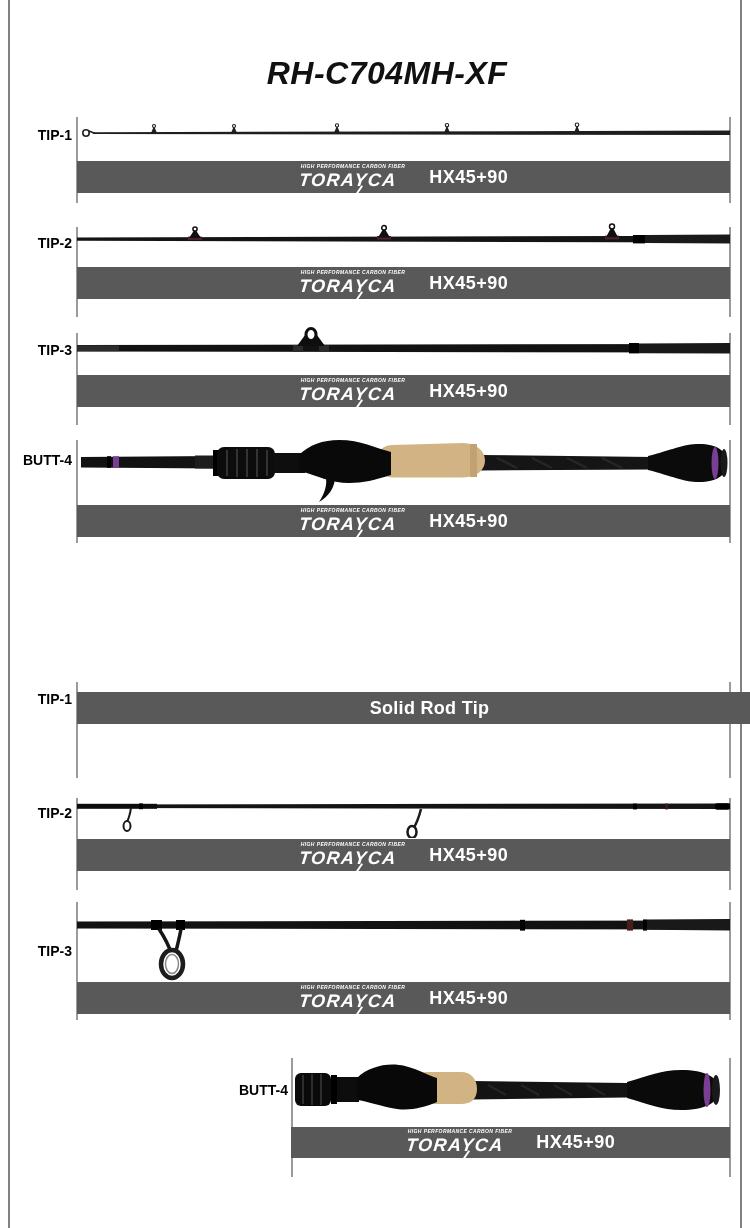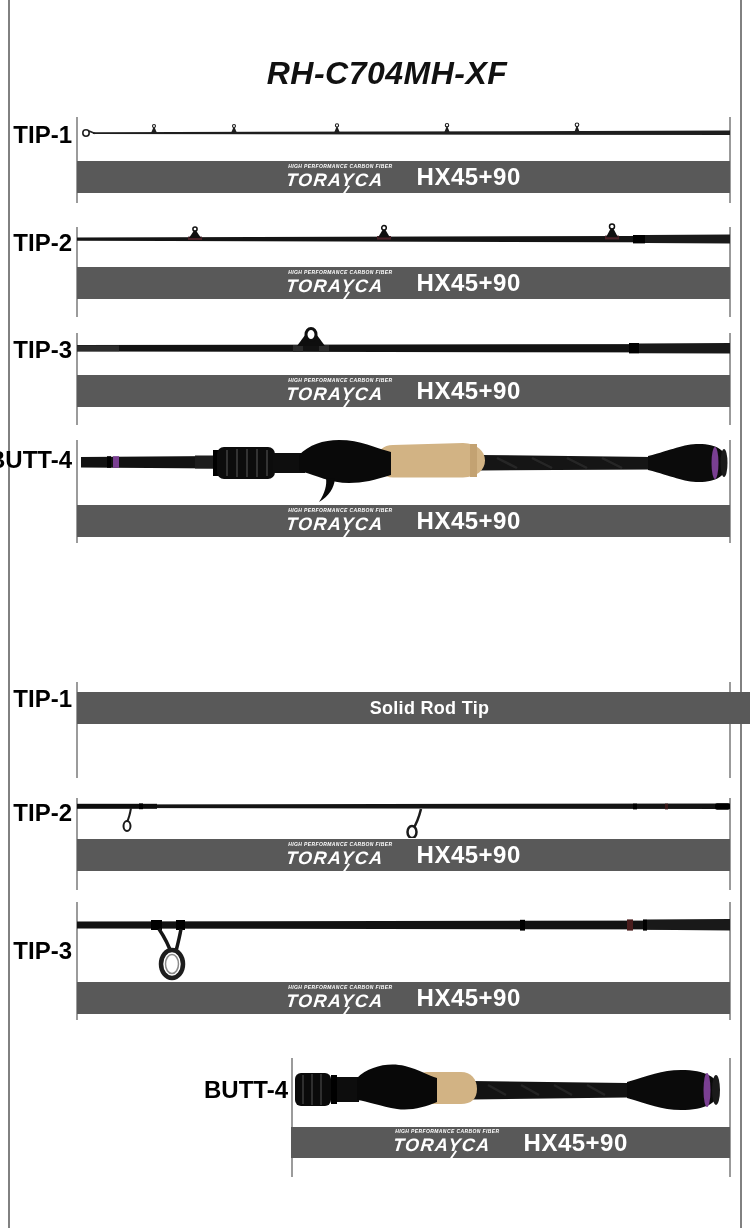--- a/index.html
+++ b/index.html
@@ -18,21 +18,21 @@
   }
   .abs{position:absolute;}
   .frame-line{position:absolute;top:0;width:2px;height:1228px;background:var(--frame);}
   .title{
     position:absolute;left:12px;width:100%;text-align:center;
     font-weight:700;font-size:32px;line-height:38px;color:var(--title);
     letter-spacing:.5px;
     font-style:italic;
   }
   .sec-label{
-    position:absolute;white-space:nowrap;font-weight:700;font-size:24px;
+    position:absolute;white-space:nowrap;font-weight:700;font-size:14px;
     line-height:26px;color:#000;
   }
   .tick{position:absolute;width:2px;background:var(--tick);}
   .banner{
     position:absolute;height:32px;background:var(--banner-bg);color:var(--banner-text);
     display:flex;align-items:center;justify-content:center;
   }
   .banner-row{display:flex;align-items:center;gap:24px;}
   .logo{display:flex;flex-direction:column;line-height:1;}
   .tagline{
@@ -40,21 +40,21 @@
     margin:0 0 1px 2px;white-space:nowrap;
   }
   .logo-word{
     position:relative;font:italic 700 18px "Liberation Sans",sans-serif;
     letter-spacing:1.5px;transform:skewX(-6deg);white-space:nowrap;
   }
   .logo-word::after{
     content:"";position:absolute;left:56%;bottom:-5px;width:2px;height:11px;
     background:var(--banner-text);transform:rotate(30deg);
   }
-  .spec{font-weight:700;font-size:24px;letter-spacing:.5px;white-space:nowrap;}
+  .spec{font-weight:700;font-size:18px;letter-spacing:.5px;white-space:nowrap;}
   .solid-text{font-weight:700;font-size:18px;letter-spacing:.3px;white-space:nowrap;}
   svg{display:block;}
   .fill-cork{fill:var(--cork);}
   .fill-purple{fill:var(--purple);}
 </style>
 </head>
 <body>
 
 <div id="screen">
 

